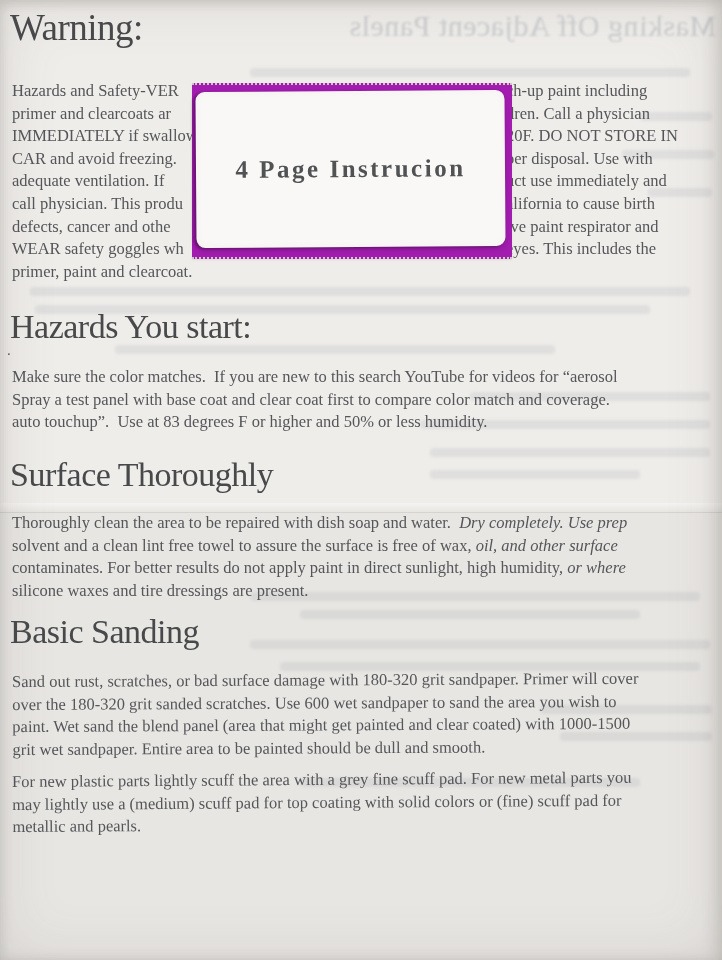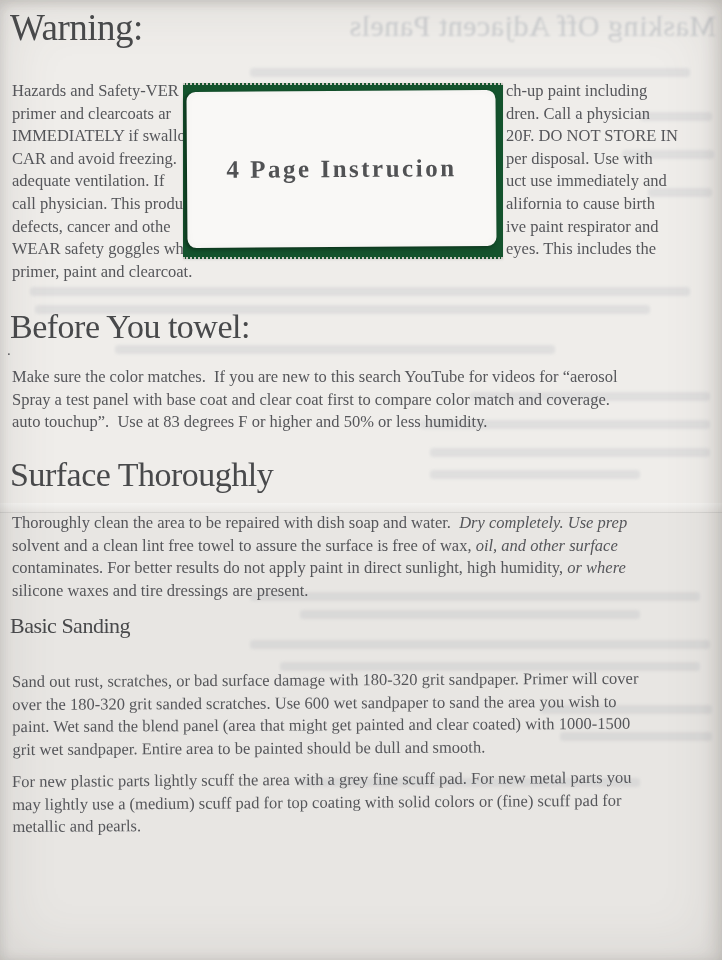--- a/index.html
+++ b/index.html
@@ -23,37 +23,37 @@
     transform:scaleX(-1); filter:blur(1.2px);
     font-size:30px; letter-spacing:.5px; color:rgba(125,135,150,.30); white-space:pre;
   }
   .ghost-line{position:absolute; height:9px; border-radius:4px; z-index:1;
     background:rgba(140,148,160,.16); filter:blur(1.5px);}
   
   .h{position:absolute; left:10px; z-index:3; color:#48494b; letter-spacing:-.5px; white-space:pre;}
   .h-warning{top:6px; font-size:37px;}
   .h-before{top:308px; font-size:34px;}
   .h-surface{top:456px; font-size:34px;}
-  .h-sanding{top:613px; font-size:22px;}
+  .h-sanding{top:613px; font-size:34px;}
   .stray-dot{position:absolute; left:7px; top:342px; z-index:3; font-size:15px; color:#5a5b5e;}
   
   .para{position:absolute; left:12px; z-index:3; font-size:16.5px; line-height:22.6px; white-space:pre;}
   .para .line{white-space:pre;}
   .it{font-style:italic;}
   .warn-para{top:80px; width:700px;}
   .split-line{position:relative; height:22.6px;}
   .frag-left{position:absolute; left:0; top:0; white-space:pre;}
   .frag-right{position:absolute; left:494px; top:0; white-space:pre;}
   .before-para{top:366px;}
   .surface-para{top:512px;}
   .sanding-para{top:671px; transform:rotate(-.3deg); transform-origin:left top;}
   .last-para{top:771px; transform:rotate(-.4deg); transform-origin:left top;}
   
-  .liner{position:absolute; left:183px; top:83px; width:320px; height:172px; z-index:4;
-    background:#14532d;
+  .liner{position:absolute; left:192px; top:83px; width:320px; height:172px; z-index:4;
+    background:#a21caf;
     border-top:2px dotted #ccc8c2; border-bottom:2px dotted #ccc8c2;
     box-shadow:0 1px 2px rgba(0,0,0,.08);}
   .sticker{position:absolute; left:4px; top:6px; width:309px; height:156px;
     background:#f9f8f6; border-radius:9px;
     box-shadow:-3px 1px 3px rgba(0,0,0,.28), 0 3px 5px rgba(0,0,0,.16), inset 0 0 8px rgba(0,0,0,.03);
     transform:rotate(-.4deg);
     display:flex; flex-direction:column; align-items:center; justify-content:center; gap:16px;}
   .sticker-line{font-weight:bold; font-size:25px; letter-spacing:2.5px; color:#515254; white-space:pre;}
 </style>
 </head>
@@ -87,21 +87,21 @@
   <div class="h h-warning">Warning:</div>
   <div class="para warn-para"><div class="split-line"><span class="frag-left">Hazards and Safety-VER</span><span class="frag-right">ch-up paint including</span></div><div class="split-line"><span class="frag-left">primer and clearcoats ar</span><span class="frag-right">dren. Call a physician</span></div><div class="split-line"><span class="frag-left">IMMEDIATELY if swallow</span><span class="frag-right">20F. DO NOT STORE IN</span></div><div class="split-line"><span class="frag-left">CAR and avoid freezing.</span><span class="frag-right">per disposal. Use with</span></div><div class="split-line"><span class="frag-left">adequate ventilation. If</span><span class="frag-right">uct use immediately and</span></div><div class="split-line"><span class="frag-left">call physician. This produ</span><span class="frag-right">alifornia to cause birth</span></div><div class="split-line"><span class="frag-left">defects, cancer and othe</span><span class="frag-right">ive paint respirator and</span></div><div class="split-line"><span class="frag-left">WEAR safety goggles wh</span><span class="frag-right">eyes. This includes the</span></div></div>
   <div class="para" style="top:261px">primer, paint and clearcoat.</div>
 
   <div class="liner">
     <div class="sticker">
       <div class="sticker-line">4 Page Instrucion</div>
     </div>
   </div>
 
-  <div class="h h-before">Before You towel:</div>
+  <div class="h h-before">Hazards You start:</div>
   <div class="stray-dot">.</div>
   <div class="para before-para"><div class="line">Make sure the color matches.  If you are new to this search YouTube for videos for “aerosol</div><div class="line">Spray a test panel with base coat and clear coat first to compare color match and coverage.</div><div class="line">auto touchup”.  Use at 83 degrees F or higher and 50% or less humidity.</div></div>
 
   <div class="h h-surface">Surface Thoroughly</div>
   <div class="para surface-para"><div class="line"><span>Thoroughly clean the area to be repaired with dish soap and water.  </span><span class="it">Dry completely. Use prep</span></div><div class="line"><span>solvent and a clean lint free towel to assure the surface is free of wax, </span><span class="it">oil, and other surface</span></div><div class="line"><span>contaminates. For better results do not apply paint in direct sunlight, high humidity, </span><span class="it">or where</span></div><div class="line"><span>silicone waxes and tire dressings are present.</span></div></div>
 
   <div class="h h-sanding">Basic Sanding</div>
   <div class="para sanding-para"><div class="line">Sand out rust, scratches, or bad surface damage with 180-320 grit sandpaper. Primer will cover</div><div class="line">over the 180-320 grit sanded scratches. Use 600 wet sandpaper to sand the area you wish to</div><div class="line">paint. Wet sand the blend panel (area that might get painted and clear coated) with 1000-1500</div><div class="line">grit wet sandpaper. Entire area to be painted should be dull and smooth.</div></div>
   <div class="para last-para"><div class="line">For new plastic parts lightly scuff the area with a grey fine scuff pad. For new metal parts you</div><div class="line">may lightly use a (medium) scuff pad for top coating with solid colors or (fine) scuff pad for</div><div class="line">metallic and pearls.</div></div>
 

